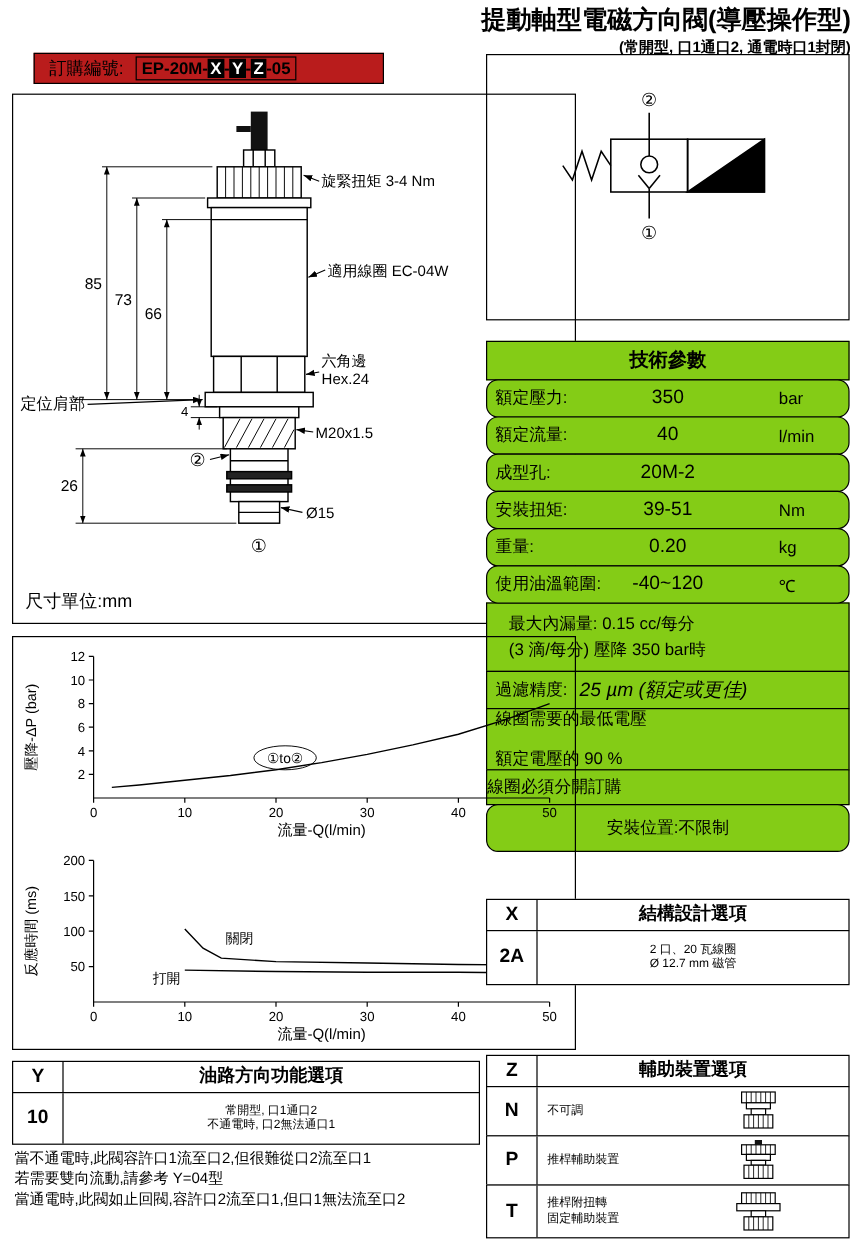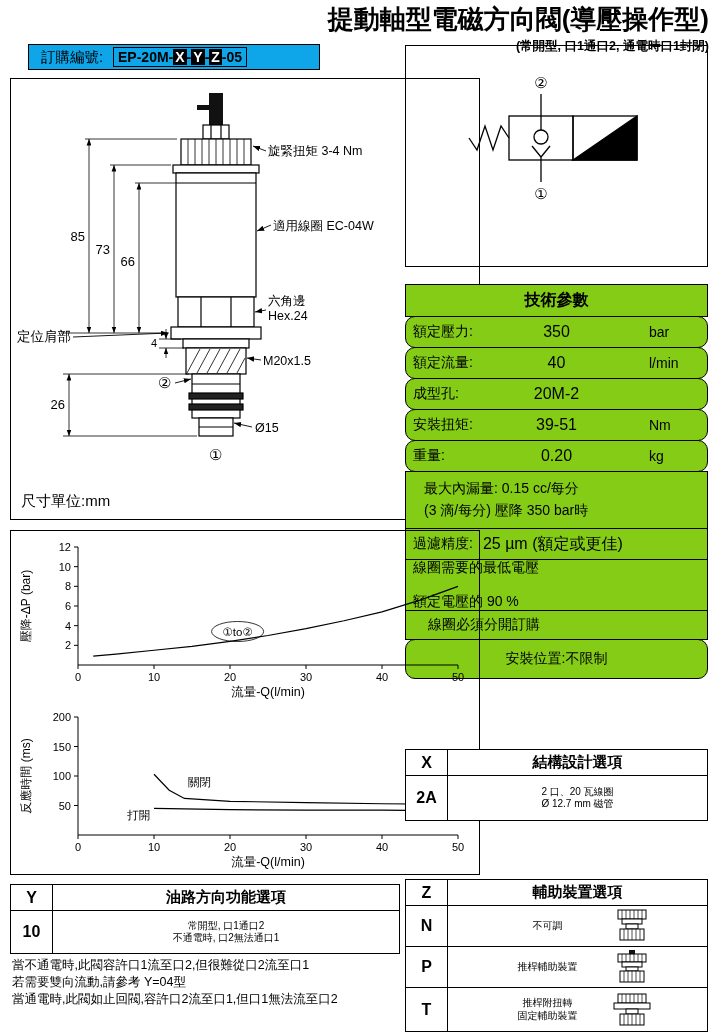--- a/index.html
+++ b/index.html
@@ -1,68 +1,68 @@
 <!DOCTYPE html>
 <html><head>
 <meta charset="utf-8">
 <style>
   * { margin:0; padding:0; box-sizing:border-box; }
   html,body { background:#fff; }
   body { width:715px; height:1035px; position:relative; color:#000;
          font-family:"Liberation Sans", sans-serif; overflow:hidden; }
 
   .title-block { position:absolute; top:2px; right:6px; text-align:right; }
-  .title { font-size:26px; font-weight:bold; }
+  .title { font-size:21px; font-weight:bold; }
   .subtitle { font-size:12.5px; font-weight:bold; margin-top:1px; }
 
   .order-box { position:absolute; left:28px; top:44px; width:292px; height:26px;
-               border:1.5px solid #000; display:flex; align-items:center; background:#0ea5e9; }
+               border:1.5px solid #000; display:flex; align-items:center; background:#b91c1c; }
   .order-label { font-size:14.5px; padding:0 10px 0 12px; white-space:nowrap; }
   .order-code { font-size:14px; font-weight:bold; border:1.5px solid #000;
                 padding:1px 4px; white-space:nowrap; }
   .order-code .inv { background:#000; color:#fff; padding:0 2px; }
 
   .drawing-box { position:absolute; left:10px; top:78px; width:470px; height:442px;
                  border:1px solid #000; }
   .unit-note { position:absolute; left:10px; bottom:8px; font-size:15px; }
 
   .symbol-box { position:absolute; left:405px; top:45px; width:303px; height:222px;
                 border:1px solid #000; display:flex; align-items:center; justify-content:center; }
 
   .tech-table { position:absolute; left:405px; top:285px; width:303px; font-size:14px; }
   .tech-table > div { border:1px solid #000; margin-top:-1px; background:#84cc16; }
   .t-header { font-weight:bold; text-align:center; font-size:16px; padding:5px 0; }
   .t-row { position:relative; height:32px; display:flex; align-items:center; justify-content:center;border-radius:10px; }
   .t-row .t-label { position:absolute; left:7px; top:50%; transform:translateY(-50%); }
   .t-row .t-value { font-size:16px; }
   .t-row .t-unit { position:absolute; right:8px; width:50px; text-align:left; font-size:14px; }
   .t-left { display:flex; align-items:center; padding-left:7px; height:32px; }
-  .t-left .t-value-inline { font-size:16px; margin-left:10px; }
+  .t-left .t-value-inline { font-size:16px; margin-left:10px;font-style:italic; }
   .t-tall { height:58px; display:flex; flex-direction:column; justify-content:center;
             align-items:flex-start; padding-left:18px; gap:4px; }
   .t-tall2 { height:52px; display:flex; flex-direction:column; justify-content:center;
              align-items:flex-start; padding-left:7px; gap:16px; }
-  .t-note { height:30px; display:flex; align-items:center; padding-left:22px; }
+  .t-note { height:30px; display:flex; align-items:center; padding-left:0; }
   .t-mount { position:relative; height:40px; display:flex; align-items:center; justify-content:center;border-radius:10px; }
 
   .charts-box { position:absolute; left:10px; top:530px; width:470px; height:345px;
                 border:1px solid #000; display:flex; flex-direction:column; align-items:center; }
   .charts-box svg { display:block; margin-top:6px; }
 
   .opt-table { position:absolute; }
   .opt-row { display:flex; border:1px solid #000; margin-top:-1px; background:#fff; align-items:stretch; }
   .opt-key { width:42px; border-right:1px solid #000; display:flex; align-items:center;
              justify-content:center; font-weight:bold; font-size:16px; flex:none; }
   .opt-content { flex:1; display:flex; align-items:center; justify-content:center;
                  text-align:center; white-space:pre-line; font-size:10px; padding:2px 4px; line-height:1.25; }
   .opt-header .opt-content { font-weight:bold; font-size:15px; }
   .x-table { left:405px; top:750px; width:303px; }
   .y-table { left:10px; top:885px; width:390px; }
   .z-table { left:405px; top:880px; width:303px; }
-  .z-content { justify-content:flex-start; text-align:center; padding-left:8px;margin-left:30px; }
+  .z-content { justify-content:flex-start; text-align:left; padding-left:8px; }
   .z-content .z-label { flex:1; white-space:pre-line; }
   .z-content .knob-wrap { margin-right:48px; flex:none; display:flex; align-items:center; }
   .opt-header { height:27px; }
   .x-table .opt-data { height:46px; }
   .y-table .opt-data { height:44px; }
   .z-row-n, .z-row-p { height:42px; }
   .z-row-t { height:45px; }
 
   .notes { position:absolute; left:12px; top:957px; width:390px; font-size:12.5px; line-height:1.35; }
 
@@ -228,20 +228,25 @@
     </div>
     <div class="t-row">
       <span class="t-label">安裝扭矩:</span>
       <span class="t-value">39-51</span>
       <span class="t-unit">Nm</span>
     </div>
     <div class="t-row">
       <span class="t-label">重量:</span>
       <span class="t-value">0.20</span>
       <span class="t-unit">kg</span>
+    </div>
+    <div class="t-row">
+      <span class="t-label">使用油溫範圍:</span>
+      <span class="t-value">-40~120</span>
+      <span class="t-unit">℃</span>
     </div>
 
     <div class="t-tall">
       <div><span>最大內漏量:</span>
            <span class="t-value-inline">0.15 cc/每分</span></div>
       <div>(3 滴/每分) 壓降 350 bar時</div>
     </div>
 
     <div class="t-left">
       <span>過濾精度:</span>

